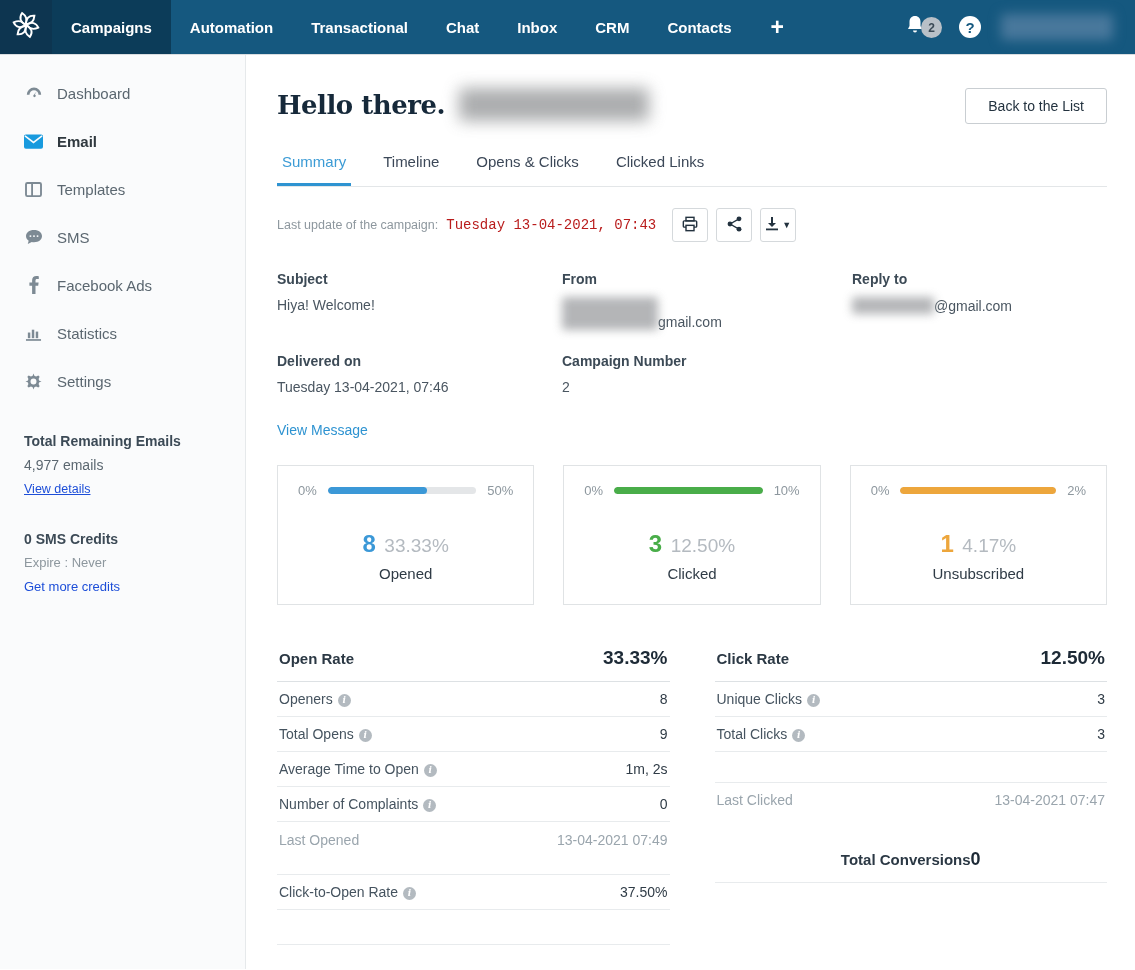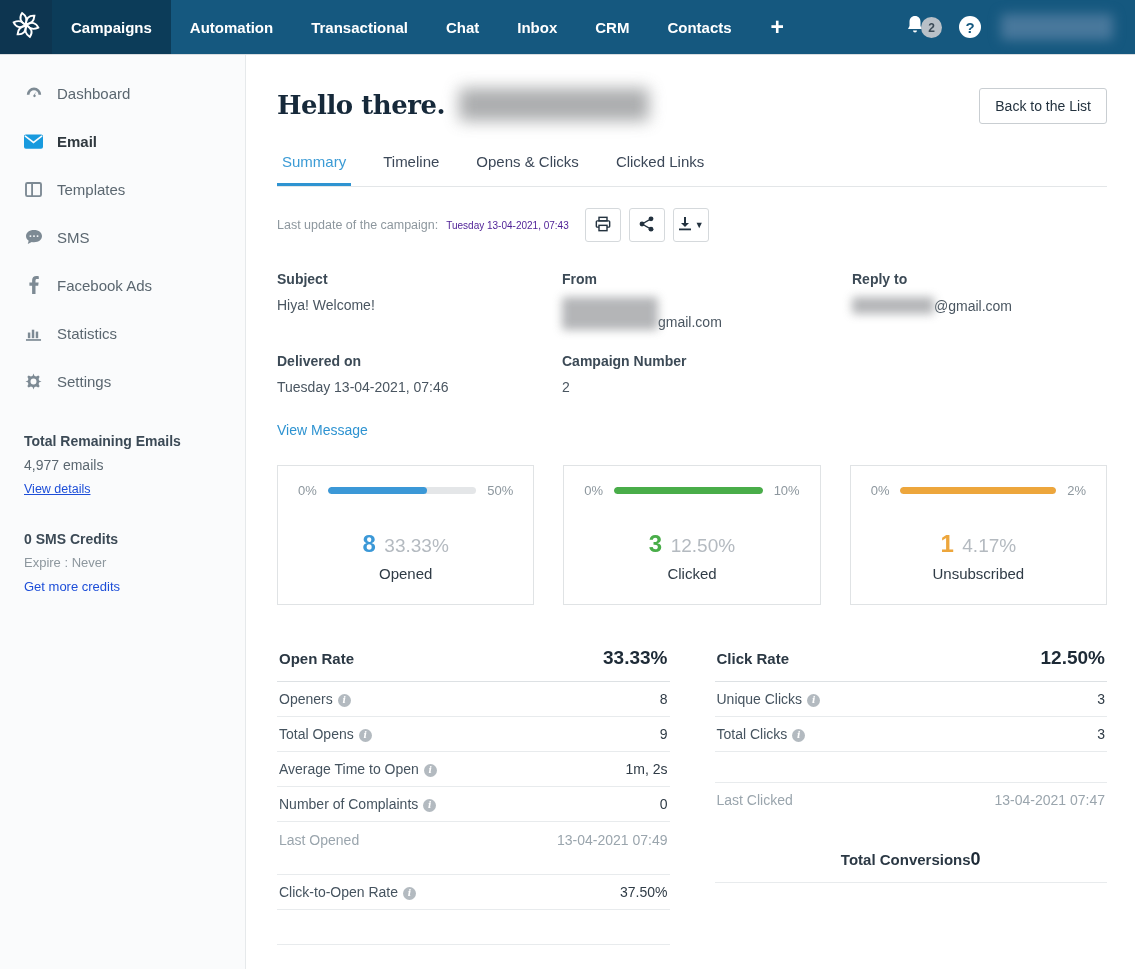--- a/index.html
+++ b/index.html
@@ -34,31 +34,31 @@
   .sc-val { font-size:14px; color:#5b6770; margin-top:8px; }
   .sc-link { font-size:12.5px; color:#1d4ed8; margin-top:9px; display:inline-block; text-decoration:underline; cursor:pointer;}
   .sc-link.nound { text-decoration:none; font-size:13px;}
   .sc-gap { height:34px; }
 
   
   .page-head { margin-top:33px; display:flex; align-items:flex-start; justify-content:space-between; }
   .title-row { display:flex; align-items:center; }
   h1.page-title { font-family:"DejaVu Serif", serif; font-weight:bold; font-size:26px; color:#16293a; letter-spacing:-0.5px;}
   .title-blur { width:190px; height:33px; margin-left:14px; background:#97999b; opacity:.8; border-radius:3px; filter:blur(8px); }
-  .back-btn { background:#fff; border:1px solid #c9ced2; border-radius:3px; padding:9px 15px; font-size:14px; color:#23323f; cursor:pointer; font-family:inherit;}
+  .back-btn { background:#fff; border:1px solid #c9ced2; border-radius:3px; padding:9px 22px; font-size:14px; color:#23323f; cursor:pointer; font-family:inherit;}
 
   
   .tabs { margin-top:29px; border-bottom:1px solid #e3e6e8; display:flex; }
   .tab { font-size:15px; color:#3c4858; padding:0 5px 13px 5px; margin-right:27px; cursor:pointer; border-bottom:3px solid transparent; }
   .tab.active { color:#3b9bd5; border-bottom-color:#2e93d1; }
 
   
   .meta-row { margin-top:21px; display:flex; align-items:center; justify-content:flex-start; gap:8px;}
   .meta-label { font-size:12.5px; color:#8d979e; }
-  .meta-value { font-size:10px; color:#4c1d95; margin-right:8px;}
+  .meta-value { font-size:14px; color:#b91c1c; margin-right:8px;font-family:Liberation Mono, monospace;}
   .icon-btn { width:36px; height:34px; background:#fff; border:1px solid #d5d9dc; border-radius:3px; display:flex; align-items:center; justify-content:center; cursor:pointer; color:#23323f; gap:3px;}
   .icon-btn .dl-caret { font-size:9px; color:#23323f; }
 
   
   .details { margin-top:29px; }
   .d-row { display:grid; grid-template-columns:285px 290px 1fr; }
   .d-label { font-weight:bold; font-size:14px; color:#3c4a56; margin-bottom:10px;}
   .d-val { font-size:14px; color:#4a5661; }
   .blur-line { display:inline-block; background:#9b9da0; opacity:.75; border-radius:2px; filter:blur(5px); }
   .from-wrap { display:flex; align-items:flex-end; }

